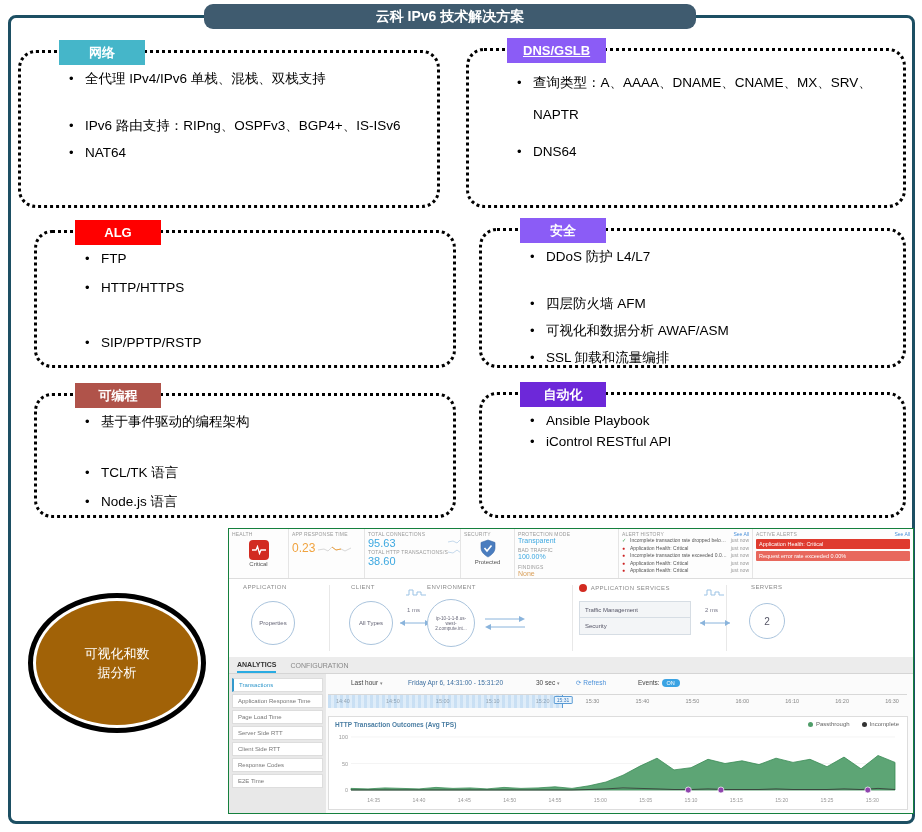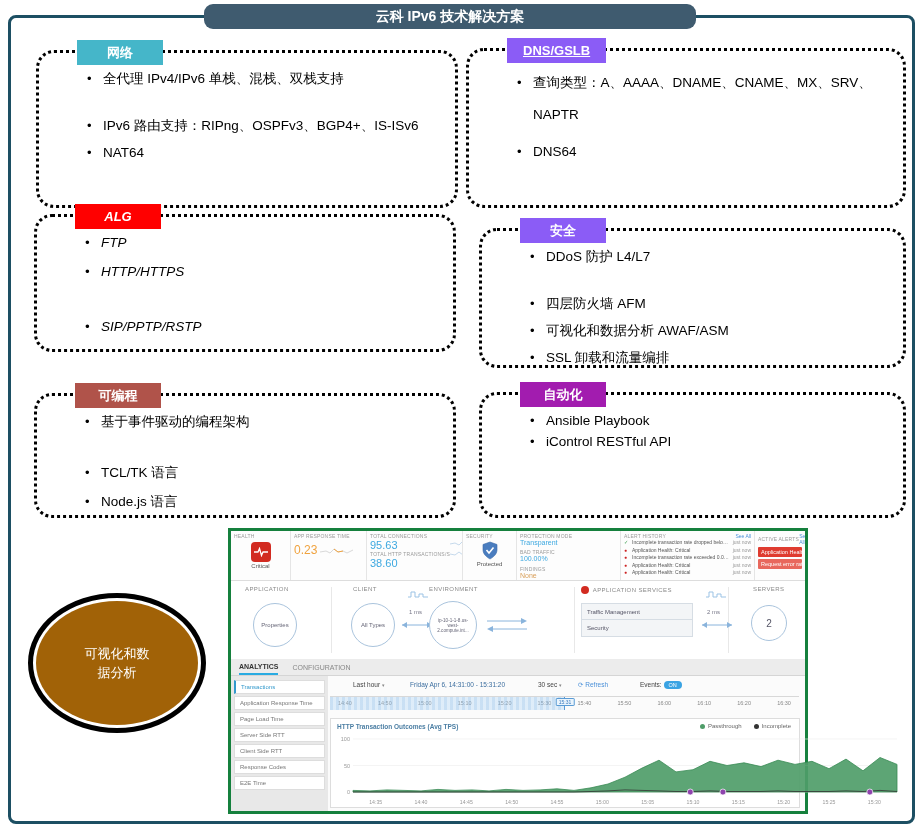--- a/index.html
+++ b/index.html
@@ -5,43 +5,43 @@
   * { box-sizing: border-box; margin: 0; padding: 0; }
   body { font-family: "Liberation Sans", "DejaVu Sans", sans-serif; background:#fff; }
   .slide { position:relative; width:922px; height:832px; background:#fff; overflow:hidden; }
   .outer-border { position:absolute; left:8px; top:15px; right:7px; bottom:8px; border:3px solid #1d4f63; border-radius:8px; }
 
   .title-banner { position:absolute; left:204px; top:4px; width:492px; height:25px; background:#3f5b6f;
     border-radius:9px; color:#fff; font-weight:bold; font-size:14px; display:flex; align-items:center; justify-content:center; z-index:6; }
 
   
   .fbox { position:absolute; border:3px dotted #000; border-radius:18px; background:#fff; }
-  .fb1 { left:36px;  top:50px;  width:422px; height:158px; }
+  .fb1 { left:18px;  top:50px;  width:422px; height:158px; }
   .fb2 { left:466px; top:48px;  width:440px; height:160px; }
-  .fb3 { left:34px;  top:214px; width:422px; height:138px;font-style:italic; }
+  .fb3 { left:34px;  top:230px; width:422px; height:138px; }
   .fb4 { left:479px; top:228px; width:427px; height:140px; }
   .fb5 { left:34px;  top:393px; width:422px; height:125px; }
   .fb6 { left:479px; top:392px; width:427px; height:126px; }
   .badge { position:absolute; top:-13px; left:38px; height:25px; min-width:86px; padding:0 16px;
     color:#fff; font-weight:bold; font-size:13px; display:flex; align-items:center; justify-content:center; z-index:2; }
   .bullets { padding:16px 14px 8px 44px; }
   .bullet { position:relative; padding-left:20px; font-size:13.5px; color:#000; line-height:1.55; }
   .bullet::before { content:"•"; position:absolute; left:4px; top:0; font-size:13px; }
   .fb2 .bullet.first { line-height:2.4; }
   .mb6 { margin-bottom:6px; } .mb8 { margin-bottom:8px; } .mb10 { margin-bottom:10px; }
   .mb16 { margin-bottom:16px; } .mb26 { margin-bottom:26px; } .mb30 { margin-bottom:30px; } .mb34 { margin-bottom:34px; }
 
   
   .callout { position:absolute; left:28px; top:593px; width:178px; height:140px; }
   .callout .ring { position:absolute; inset:0; border:5px solid #000; border-radius:50%; background:#fff; }
   .callout .fill { position:absolute; inset:8px; background:#a16207; border-radius:50%; display:flex; align-items:center; justify-content:center; }
   .callout .txt { width:72px; color:#fff; font-size:13px; text-align:center; line-height:1.5; }
 
   
-  .dash { position:absolute; left:228px; top:528px; width:580px; height:286px; background:#fff; border:3px solid #15803d; font-size:7px; color:#444; }
+  .dash { position:absolute; left:228px; top:528px; width:686px; height:286px; background:#fff; border:1px solid #15803d; font-size:7px; color:#444; }
 
   
   .dash-top { position:absolute; left:0; top:0; right:0; height:50px; display:flex; background:#fdfdfd; border-bottom:1px solid #ddd; }
   .mt-sec { position:relative; border-right:1px solid #e5e5e5; padding:2px 3px; overflow:hidden; }
   .mt-label { font-size:5px; color:#9a9a9a; letter-spacing:.2px; white-space:nowrap; }
   .sec-health { width:60px; text-align:center; }
   .sec-health .mt-label { text-align:left; }
   .health-icon { width:20px; height:20px; background:#d22b21; border-radius:4px; margin:3px auto 1px; display:flex; align-items:center; justify-content:center; }
   .health-status { font-size:6px; color:#555; }
   .sec-resp { width:76px; }
@@ -153,21 +153,21 @@
   <div class="fbox fb5">
     <div class="badge" style="background: rgb(176, 83, 74);">可编程</div>
     <div class="bullets">
       <div class="bullet mb30">基于事件驱动的编程架构</div>
       <div class="bullet mb8">TCL/TK 语言</div>
       <div class="bullet">Node.js 语言</div>
     </div>
   </div>
 
   <div class="fbox fb6">
-    <div class="badge" style="background: #a21caf;">自动化</div>
+    <div class="badge" style="background: #6d28d9;">自动化</div>
     <div class="bullets">
       <div class="bullet">Ansible Playbook</div>
       <div class="bullet mb30">iControl RESTful API</div>
     </div>
   </div>
 
   <div class="callout">
     <div class="ring"></div>
     <div class="fill">
       <div class="txt">可视化和数据分析</div>

